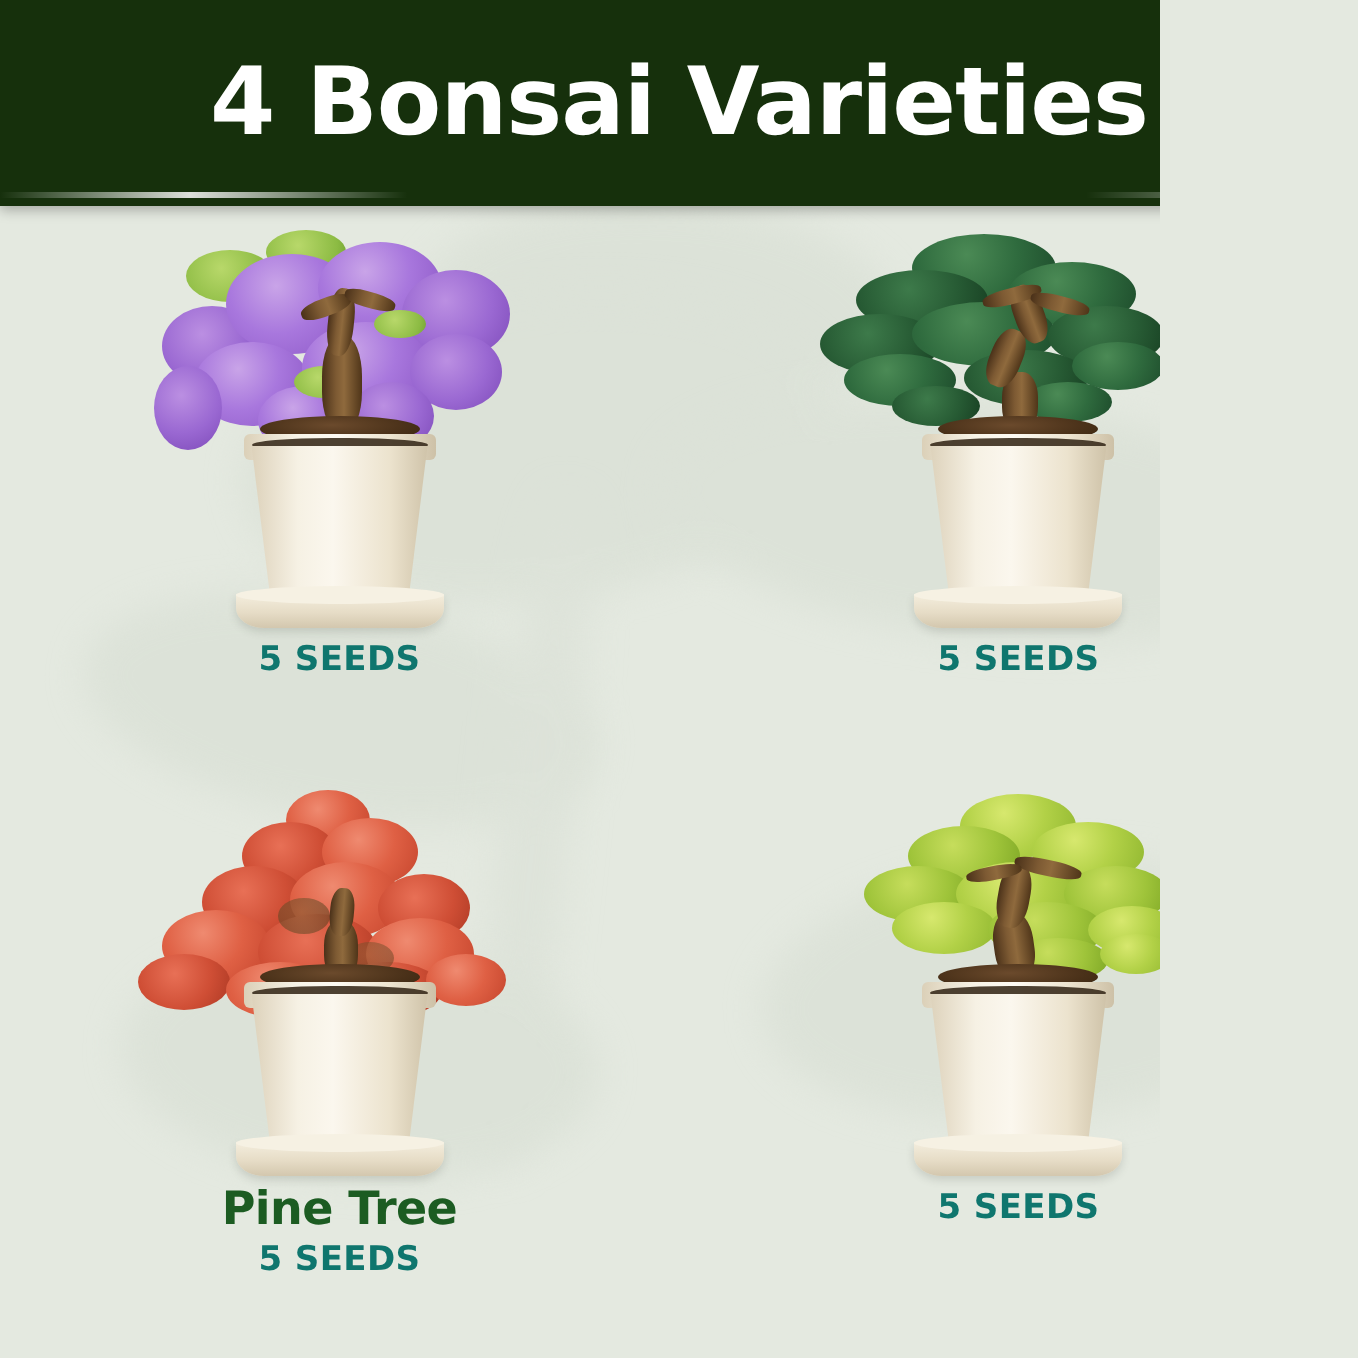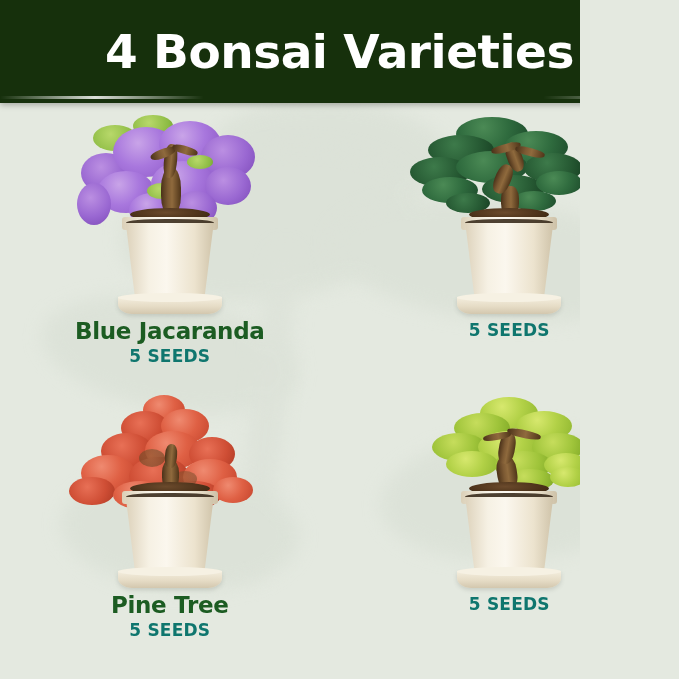--- a/index.html
+++ b/index.html
@@ -164,21 +164,20 @@
           <div class="tr-seg" style="left:2px;bottom:62px;width:26px;height:8px;transform:rotate(16deg);"></div>
         </div>
         <div class="pot-wrap">
           <div class="soil"></div>
           <div class="pot-rim"></div>
           <div class="pot"></div>
           <div class="saucer"></div>
         </div>
       </div>
       <div class="label">
-        <div class="name">Blue Jacaranda</div>
         <div class="seeds">5 SEEDS</div>
       </div>
     </div>
 
     <div class="cell top">
       <div class="plant">
         <div class="canopy pin">
           <div class="blob b" style="left:62px;top:8px;width:72px;height:34px;"></div>
           <div class="blob bl" style="left:34px;top:26px;width:66px;height:30px;"></div>
           <div class="blob b" style="left:110px;top:22px;width:64px;height:32px;"></div>

